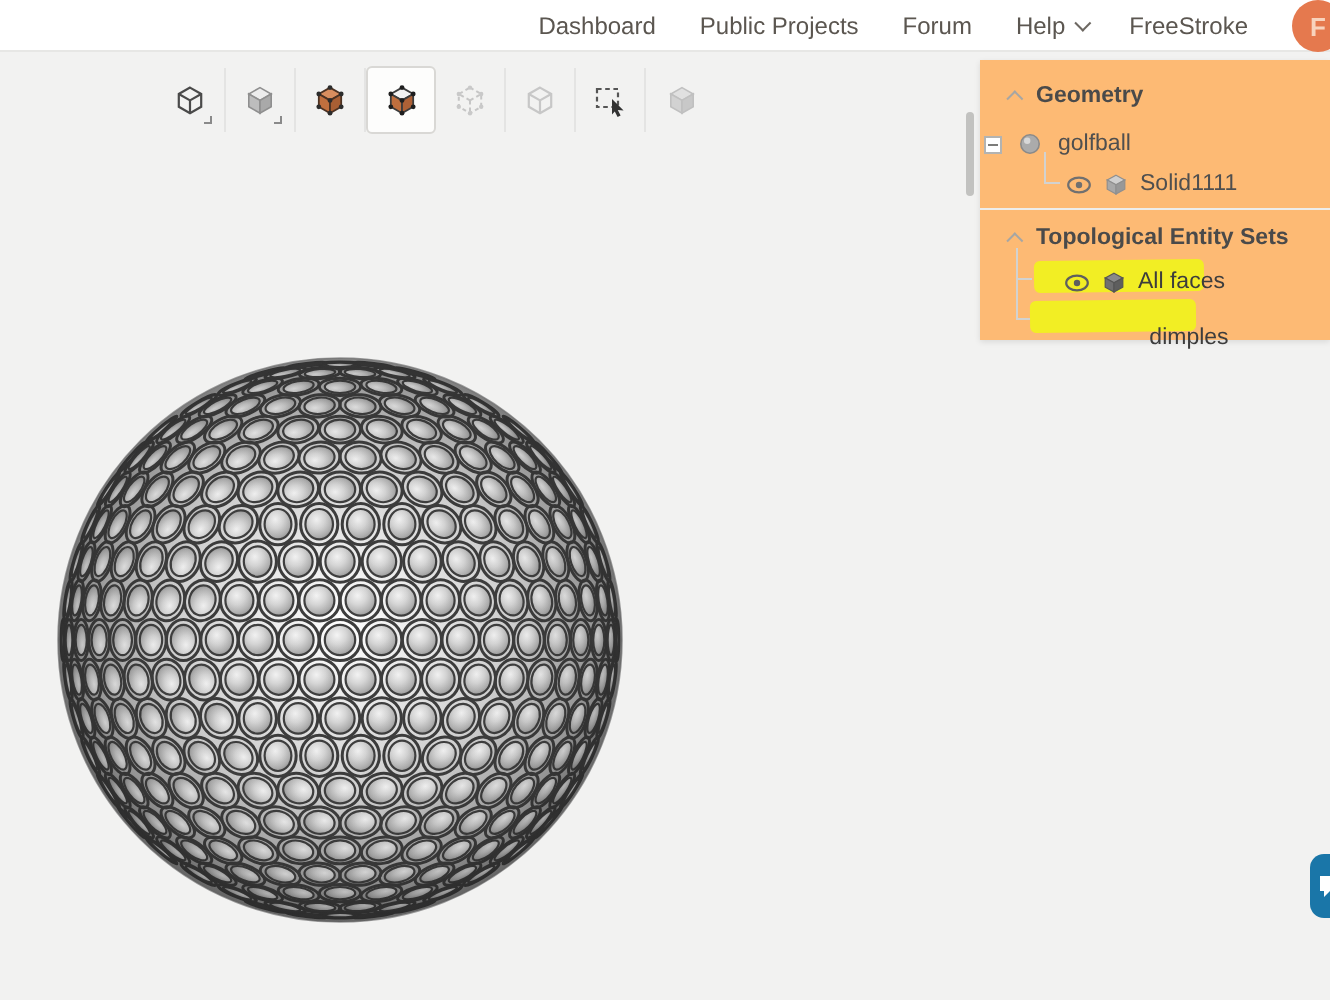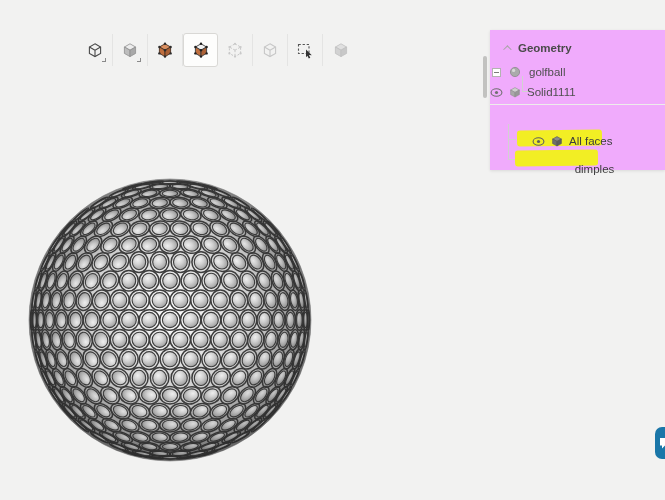--- a/index.html
+++ b/index.html
@@ -29,21 +29,21 @@
   .notch { position:absolute; right:6px; bottom:4px; width:4px; height:4px;
            border-right:1.3px solid #8a8a8a; border-bottom:1.3px solid #8a8a8a; }
 
   
   .viewport { position:absolute; left:27px; top:177px; width:286px; height:286px; cursor:grab; }
   .viewport svg { display:block; }
 
   
   .scroll-thumb { position:absolute; left:483px; top:56px; width:4px; height:42px;
                   background:#c2c2c0; border-radius:2px; cursor:pointer; }
-  .panel { position:absolute; left:490px; top:30px; width:175px; height:140px; background:#f0abfc;
+  .panel { position:absolute; left:490px; top:30px; width:175px; height:140px; background:#fdba74;
            box-shadow:0 1px 3px rgba(0,0,0,0.10); z-index:3; }
   .prow { position:absolute; left:0; right:0; height:20px; display:flex; align-items:center; cursor:pointer; }
   .hdr { font-size:11.5px; font-weight:bold; color:#4a4a4a; }
   .lbl { font-size:11.5px; color:#4f4f4f; }
   .chev { display:inline-block; width:6px; height:6px; border-top:1.5px solid #a6a6a4;
           border-right:1.5px solid #a6a6a4; transform:rotate(-45deg) translateY(2px); }
   .mbox { position:relative; width:9px; height:9px; border:1px solid #b3b3b1; background:#fff;
           display:inline-block; }
   .mbox span { position:absolute; left:1px; right:1px; top:3px; height:1.5px; background:#7c7c7a; }
   .tline { position:absolute; background:#d2d2d0; }
@@ -55,20 +55,35 @@
   
   .chat-fab { position:absolute; left:655px; top:427px; width:26px; height:32px; border:none;
               background:#1a76a8; border-radius:7px; cursor:pointer; display:flex;
               align-items:center; justify-content:flex-start; padding-left:3px; }
 </style>
 </head>
 <body>
 
 <div id="app">
 
+  <header>
+    <nav>
+      <a>Dashboard</a>
+      <a>Public Projects</a>
+      <a>Forum</a>
+      <span class="help">
+        <span>Help</span>
+        <i class="caret"></i>
+      </span>
+      <a>FreeStroke</a>
+      <div class="avatar">
+        <span>F</span>
+      </div>
+    </nav>
+  </header>
 
   <div class="toolbar">
     <button class="tslot">
       <svg width="20" height="20">
         <polygon points="10,3.8 15.6,7 15.6,13.4 10,16.6 4.4,13.4 4.4,7" fill="none" stroke="#4a4a4a" stroke-width="1.1"></polygon>
         <path d="M10 10.2 L4.4 7 M10 10.2 L15.6 7 M10 10.2 L10 16.6" stroke="#4a4a4a" stroke-width="1.1" fill="none"></path>
       </svg>
       <span class="notch"></span>
     </button>
     <button class="tslot">
@@ -748,35 +763,39 @@
       <svg width="12" height="12">
         <circle cx="6" cy="6" r="4.6" fill="#ababab" stroke="#8a8a8a" stroke-width="0.8"></circle>
         <circle cx="4.6" cy="4.4" r="1.6" fill="#d8d8d8"></circle>
       </svg>
       <span class="lbl">golfball</span>
     </div>
 
     <div class="tline" style="left:32px; top:46px; width:1px; height:16px;"></div>
     <div class="tline" style="left:32px; top:61px; width:8px; height:1px;"></div>
 
-    <div class="prow" style="top:52px; gap:6px;">
+    <div class="prow" style="top:52px; padding-left:43px; gap:6px;">
       <svg width="13" height="9">
         <ellipse cx="6.5" cy="4.5" rx="5.4" ry="3.7" fill="none" stroke="#707070" stroke-width="1.1"></ellipse>
         <circle cx="6.5" cy="4.5" r="1.6" fill="#707070"></circle>
       </svg>
       <svg width="12" height="12">
         <polygon points="6,1.6 10.4,4 6,6.4 1.6,4" fill="#cfcfcf" stroke="#8f8f8f" stroke-width="0.6"></polygon>
         <polygon points="1.6,4 6,6.4 6,11 1.6,8.6" fill="#a8a8a8" stroke="#8f8f8f" stroke-width="0.6"></polygon>
         <polygon points="10.4,4 6,6.4 6,11 10.4,8.6" fill="#989898" stroke="#8f8f8f" stroke-width="0.6"></polygon>
       </svg>
       <span class="lbl">Solid1111</span>
     </div>
 
     <div class="divider"></div>
 
+    <div class="prow" style="top:79px; padding-left:13px; gap:9px;">
+      <i class="chev"></i>
+      <span class="hdr">Topological Entity Sets</span>
+    </div>
 
     <div class="tline" style="left:18px; top:94px; width:1px; height:36px;"></div>
     <div class="tline" style="left:18px; top:109px; width:8px; height:1px;"></div>
     <div class="tline" style="left:18px; top:129px; width:8px; height:1px;"></div>
 
     <div class="hl" style="left:27px; top:100px; width:85px;"></div>
     <div class="prow" style="top:101px; padding-left:42px; gap:6px;">
       <svg width="13" height="9">
         <ellipse cx="6.5" cy="4.5" rx="5.4" ry="3.7" fill="none" stroke="#5f5f5f" stroke-width="1.1"></ellipse>
         <circle cx="6.5" cy="4.5" r="1.6" fill="#5f5f5f"></circle>

